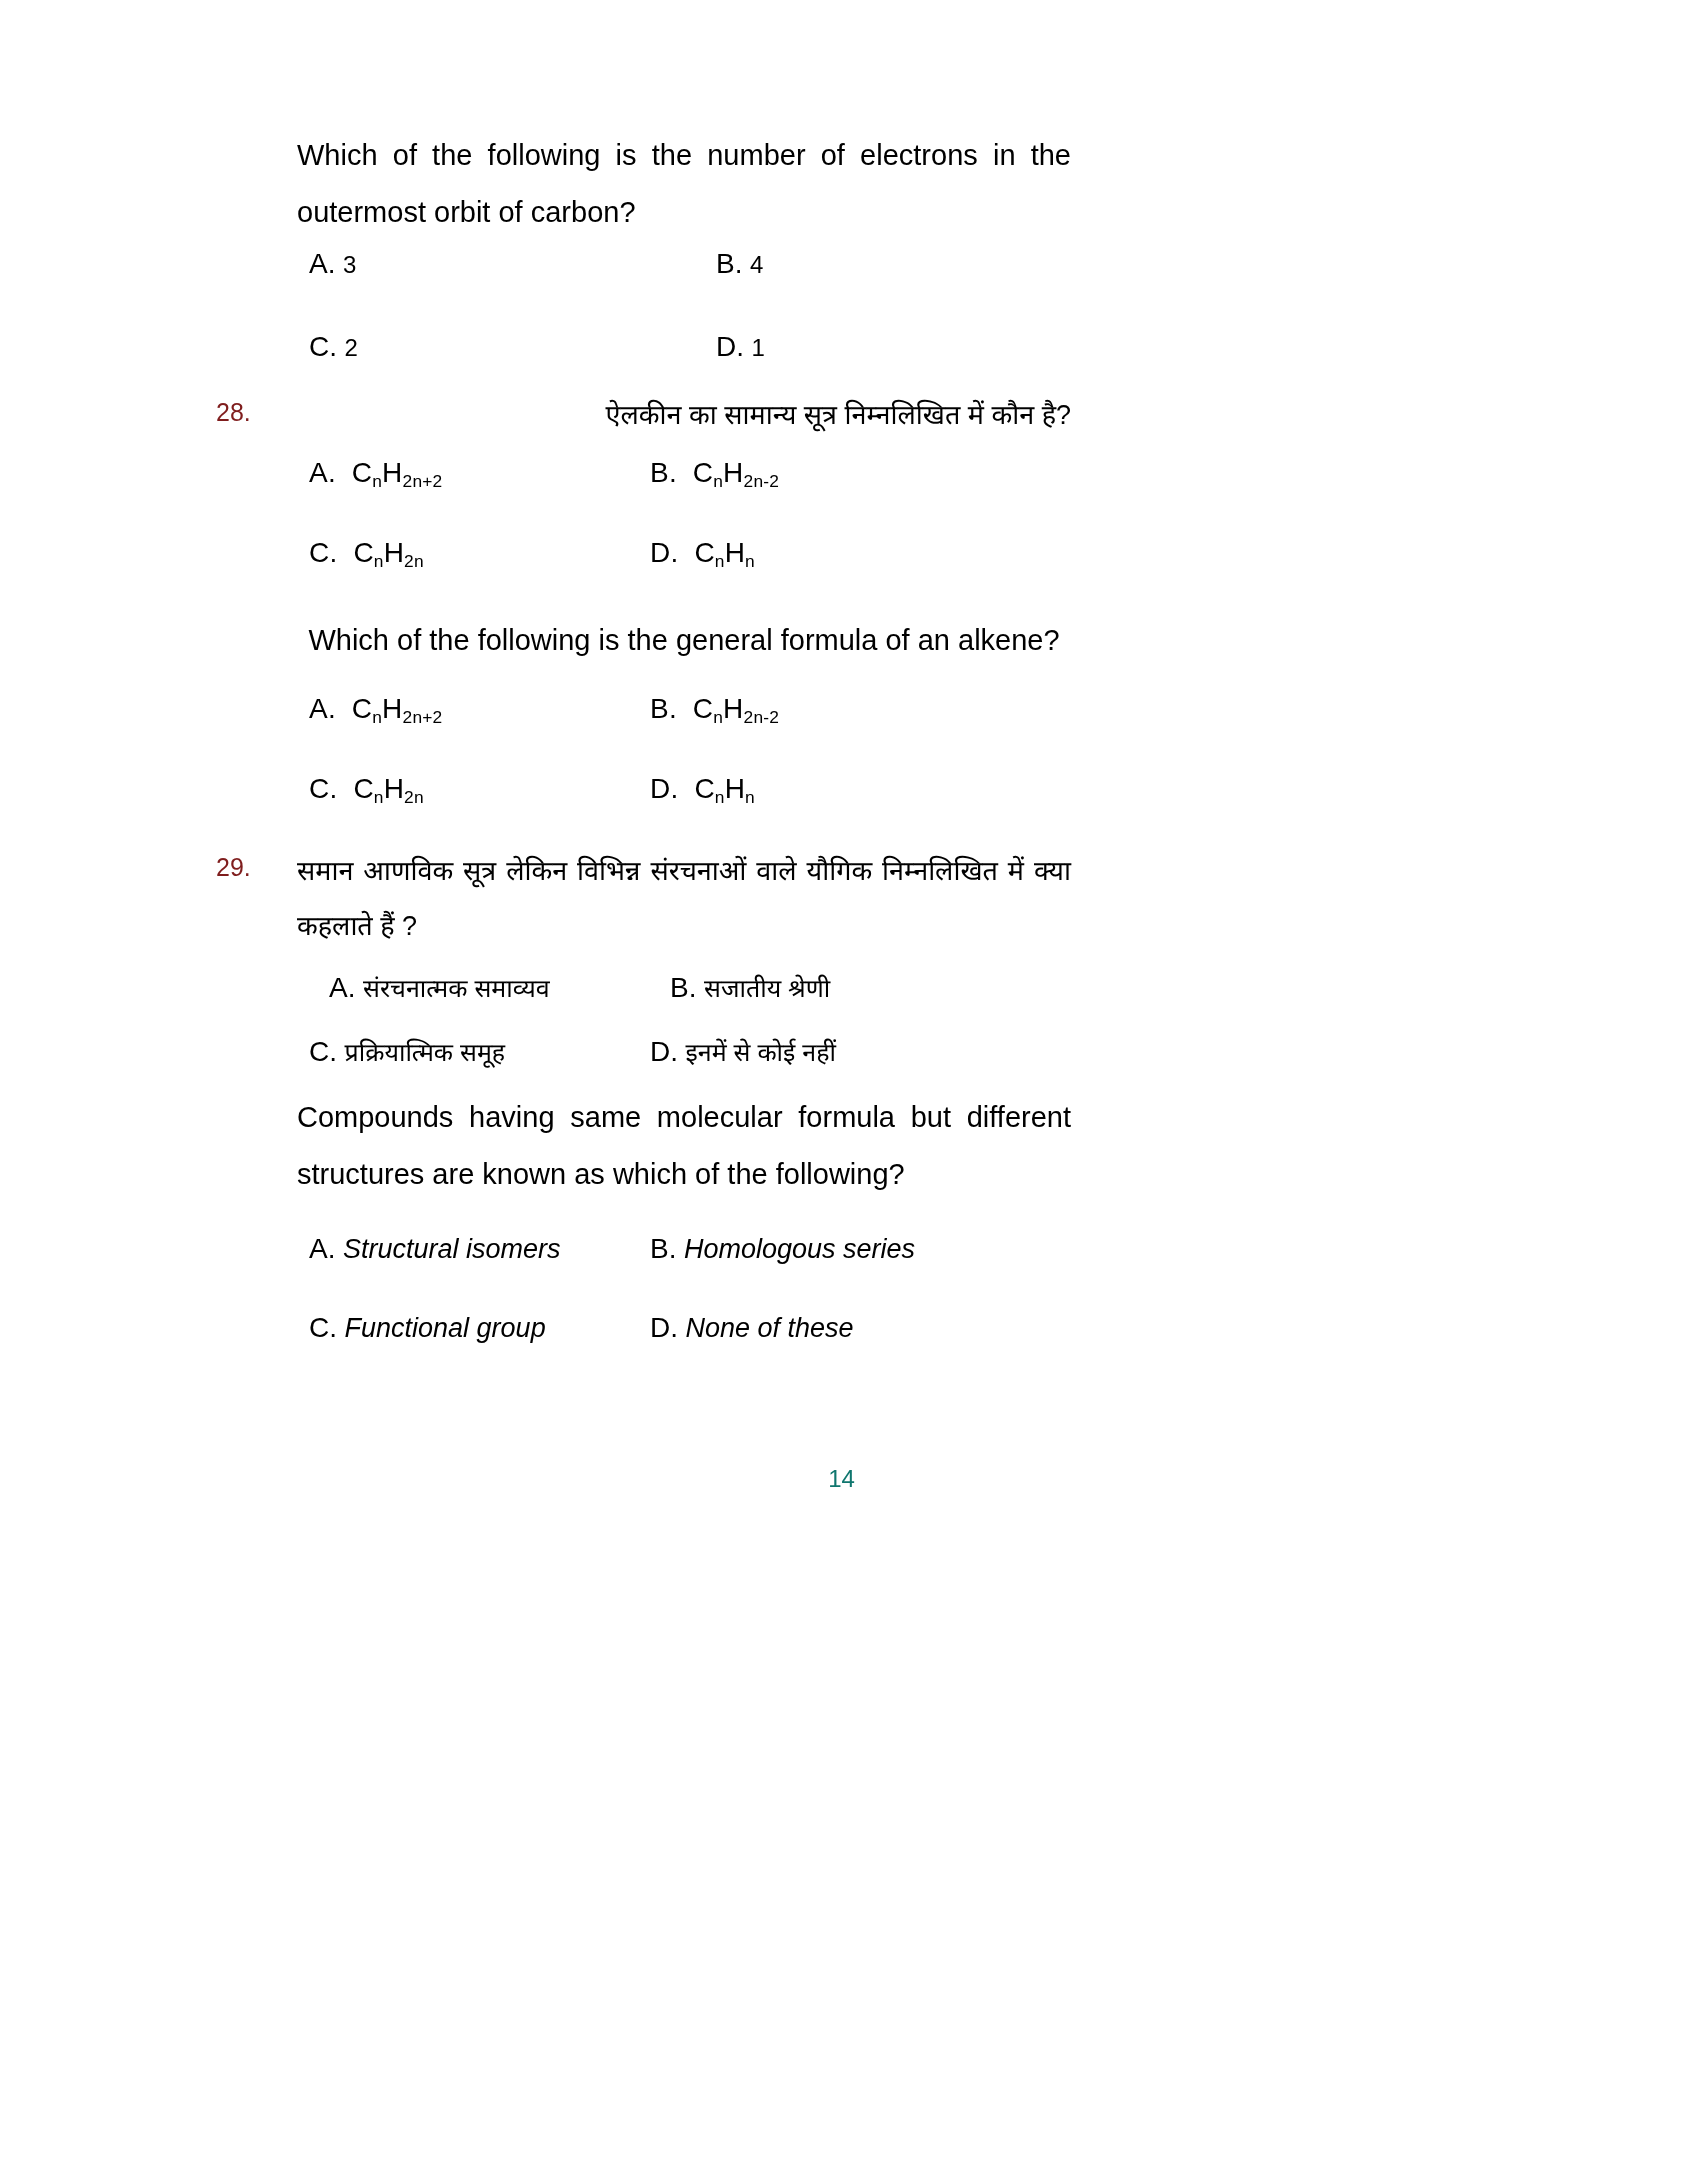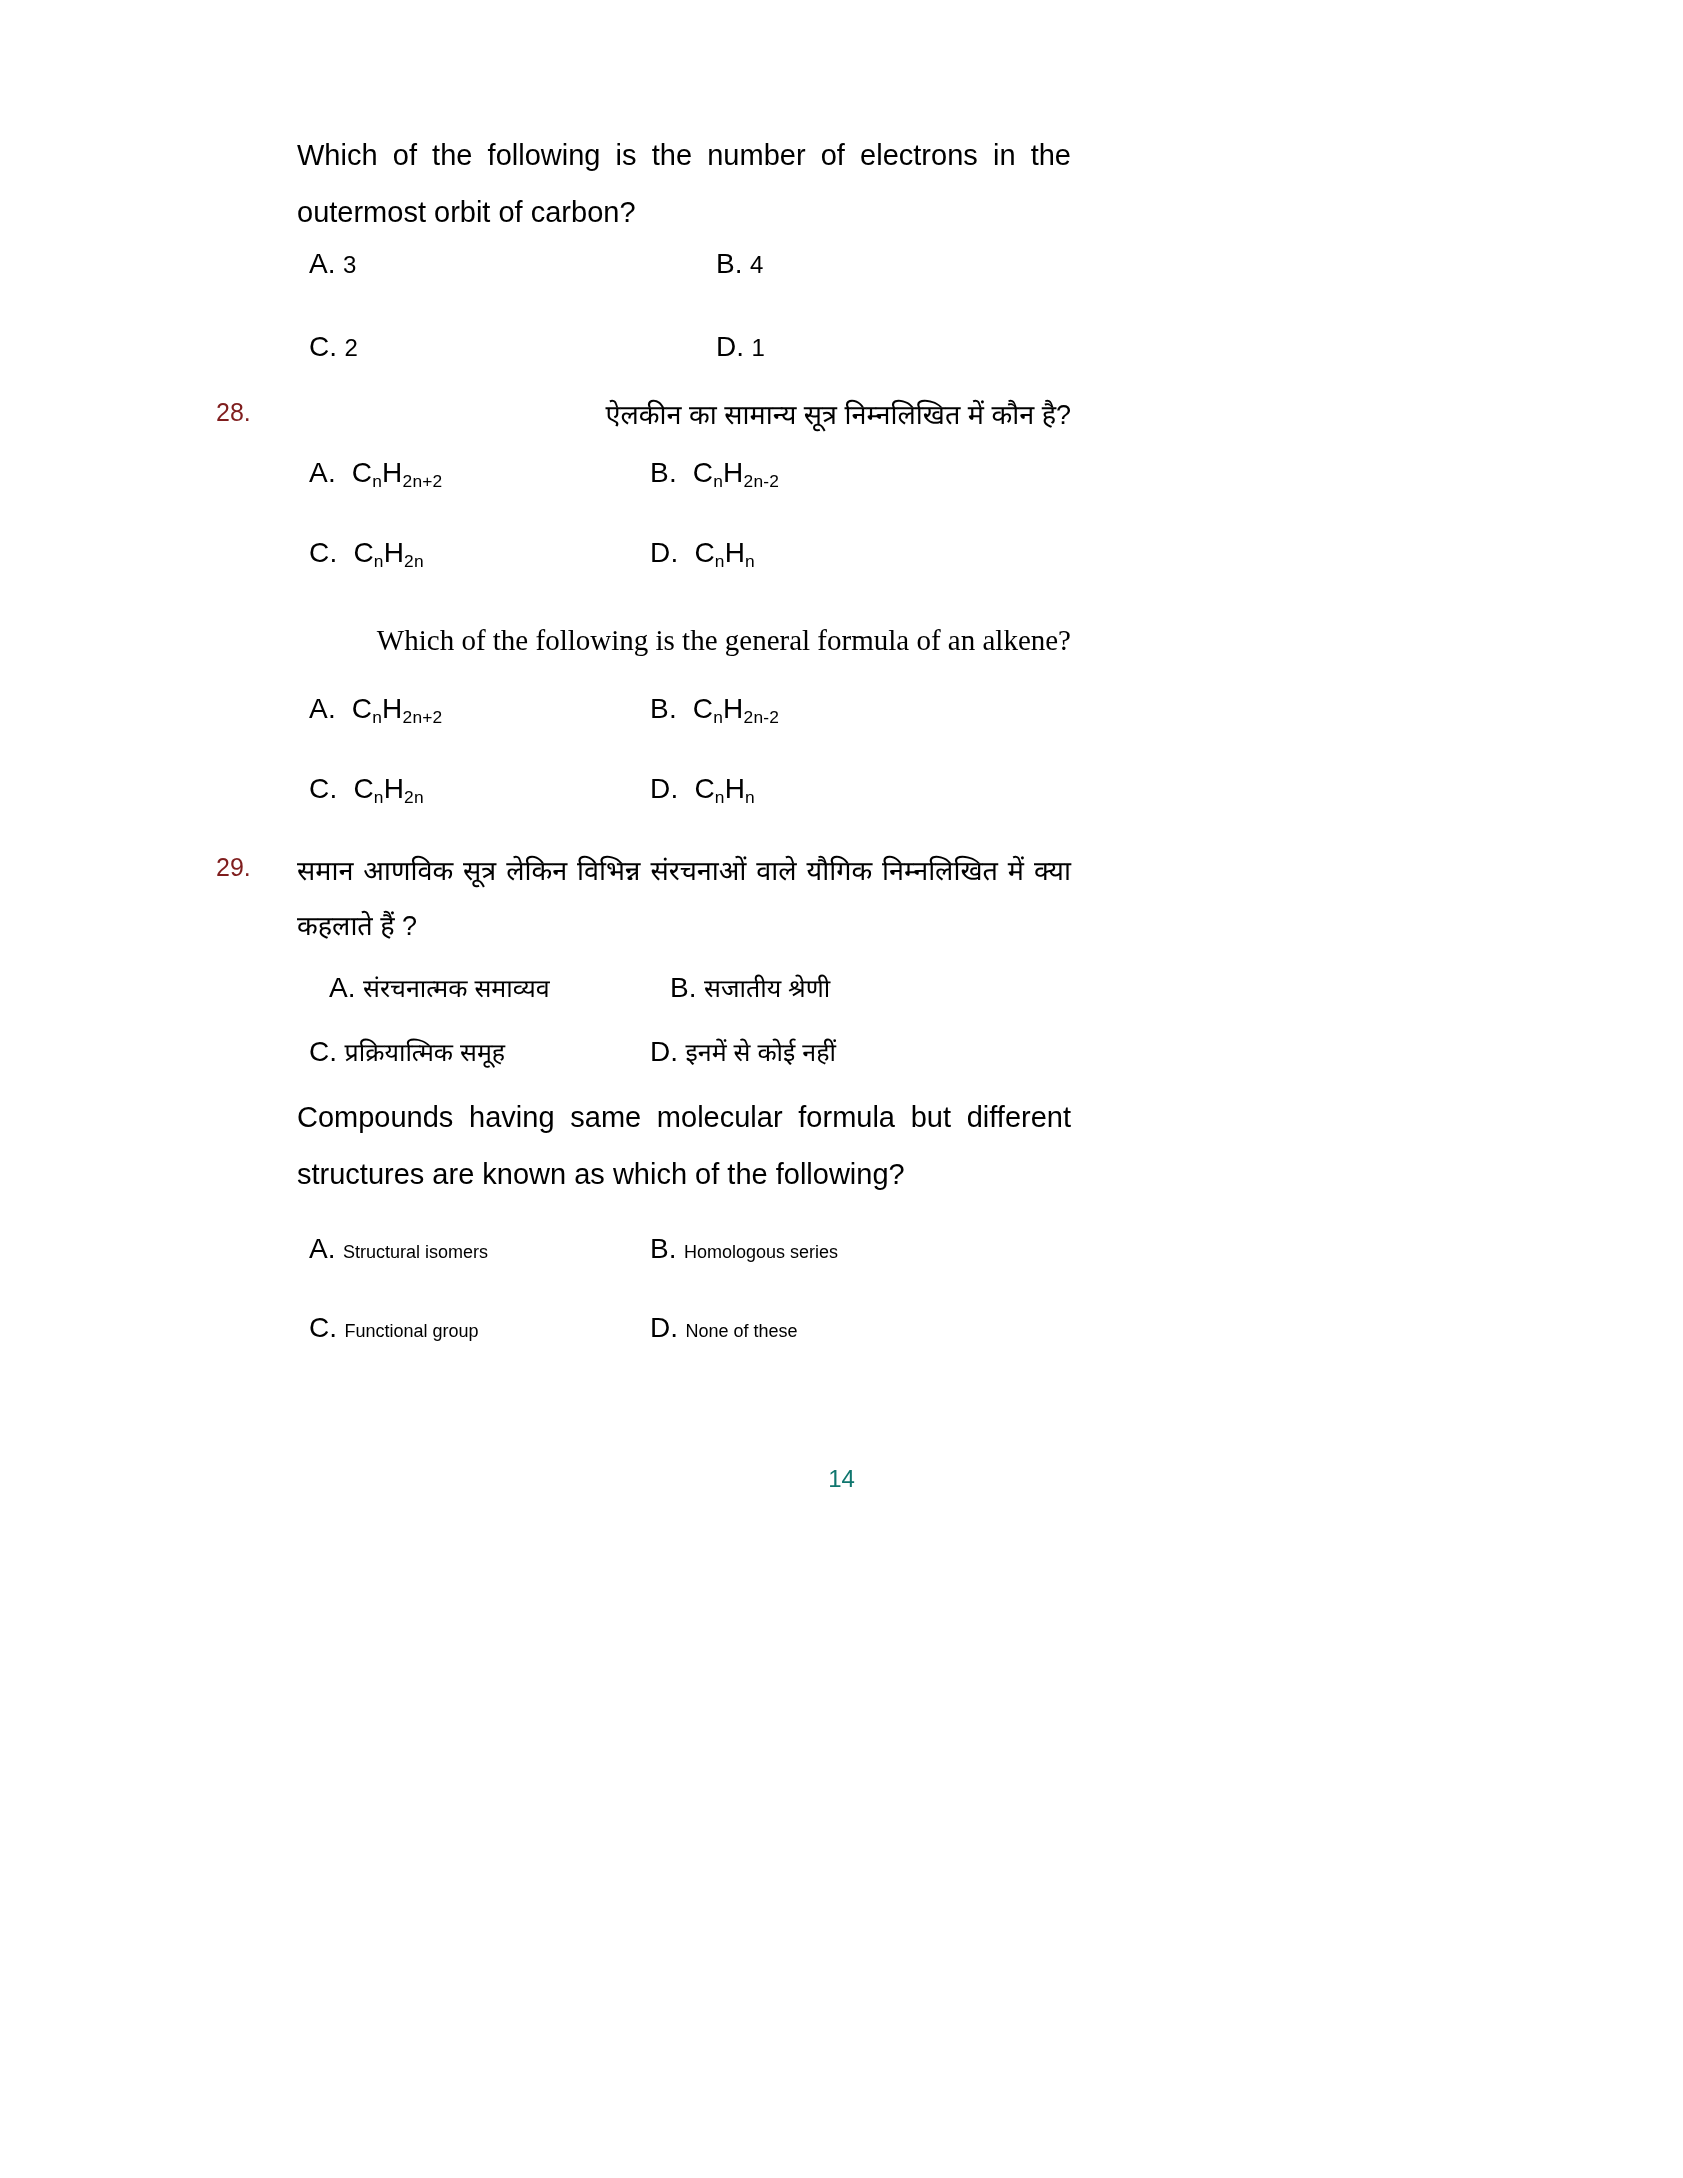--- a/index.html
+++ b/index.html
@@ -48,21 +48,21 @@
     position: absolute;
     left: 297px;
     width: 774px;
     font-size: 29px;
     line-height: 57px;
     font-family: "Liberation Sans", sans-serif;
     color: #000;
     text-align: justify;
     text-justify: inter-word;
   }
-  .qtext-en.nojust { text-align: right; font-family: Liberation Serif, serif; }
+  .qtext-en.nojust { text-align: center; }
   .qtext-hi {
     position: absolute;
     left: 297px;
     width: 774px;
     font-size: 27px;
     line-height: 55px;
     font-family: "Liberation Sans", sans-serif;
     color: #000;
     text-align: justify;
   }
@@ -79,21 +79,21 @@
     font-size: 27px;
     font-family: "Liberation Sans", sans-serif;
     color: #000;
     white-space: nowrap;
   }
   .opt.colA { left: 12px; }
   .opt.colB-wide { left: 419px; }
   .opt.colB-narrow { left: 353px; }
   .opt-label { font-size: 28px; }
   .opt-val-small { font-size: 24px; }
-  .opt-val { font-size: 18px; }
+  .opt-val { font-size: 27px; font-style: italic; }
   .opt-hi { font-size: 25px; }
   .formula { font-size: 28px; letter-spacing: 0.2px; }
   .formula sub { font-size: 0.62em; vertical-align: -0.28em; }
 
   .pagenum {
     position: absolute;
     left: 0;
     width: 1683px;
     text-align: center;
     font-size: 24px;

